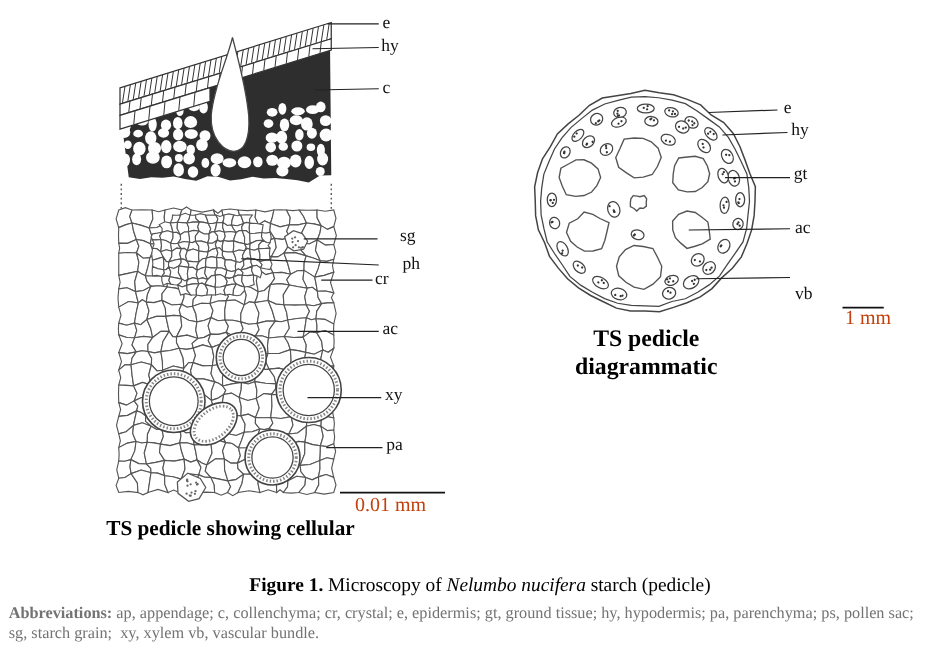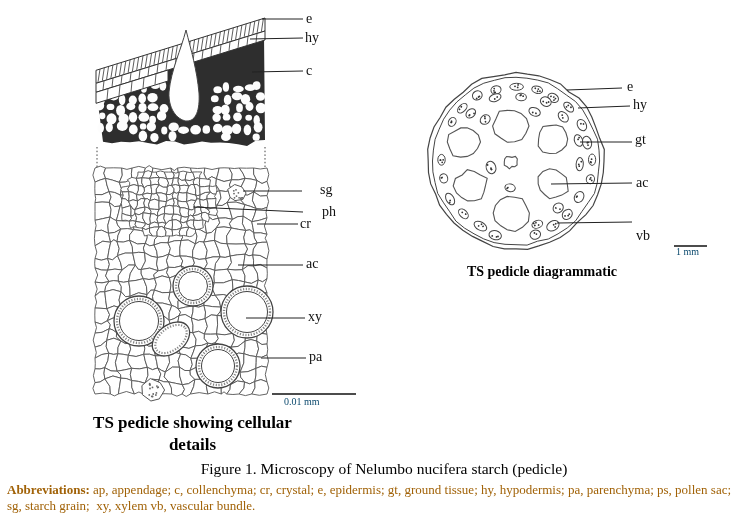--- a/index.html
+++ b/index.html
@@ -1,25 +1,25 @@
 <!DOCTYPE html>
 <html><head>
 <meta charset="utf-8">
 <style>
   html,body{margin:0;padding:0;background:#fff;}
   #page{position:relative;width:744px;height:527px;background:#fff;overflow:hidden;
         font-family:"Liberation Serif", serif;color:#111;}
   #art{position:absolute;left:0;top:0;}
   .lbl{position:absolute;font-size:14px;line-height:16px;color:#111;}
-  .scale-lbl{position:absolute;font-size:10px;color:#0c4a6e;}
-  .panel-caption{position:absolute;font-weight:bold;font-size:17px;line-height:22px;text-align:center;color:#000;}
+  .scale-lbl{position:absolute;font-size:16px;color:#c2410c;}
+  .panel-caption{position:absolute;font-weight:bold;font-size:17px;line-height:22px;text-align:left;color:#000;}
   .fig-caption{position:absolute;left:0;top:460px;width:744px;text-align:center;font-size:15.5px;color:#000;transform:translateX(12px);}
-  .fig-caption .b{font-weight:normal;}
-  .fig-caption .i{}
-  .abbr{position:absolute;left:7px;top:482px;width:734px;font-size:13px;line-height:16px;color:#a16207;}
+  .fig-caption .b{font-weight:bold;}
+  .fig-caption .i{font-style:italic;}
+  .abbr{position:absolute;left:7px;top:482px;width:734px;font-size:13px;line-height:16px;color:#737373;}
   .abbr .b{font-weight:bold;}
   .abbr .t{white-space:pre-wrap;}
 </style>
 </head>
 <body>
 
 <div id="page">
 
   <svg id="art" width="744" height="527" viewBox="0 0 744 527">
     <g>
@@ -825,21 +825,20 @@
   <span class="lbl" style="left:633px;top:97px">hy</span>
   <span class="lbl" style="left:635px;top:132px">gt</span>
   <span class="lbl" style="left:636px;top:175px">ac</span>
   <span class="lbl" style="left:636px;top:228px">vb</span>
 
   <span class="scale-lbl" style="left:284px;top:396px;width:62px;text-align:left">0.01 mm</span>
   <span class="scale-lbl" style="left:676px;top:246px">1 mm</span>
 
   <div class="panel-caption" style="left:85px;top:412px;width:215px">
     <div>TS pedicle showing cellular</div>
-    <div>details</div>
   </div>
-  <div class="panel-caption" style="left:417px;top:261px;width:200px;text-align:right;font-size:14px">TS pedicle diagrammatic</div>
+  <div class="panel-caption" style="left:417px;top:261px;width:200px;text-align:center;font-size:19px">TS pedicle diagrammatic</div>
 
   <div class="fig-caption"><span class="b">Figure 1.</span><span> Microscopy of </span><span class="i">Nelumbo nucifera</span><span> starch (pedicle)</span></div>
 
   <div class="abbr"><span class="b">Abbreviations:</span><span class="t"> ap, appendage; c, collenchyma; cr, crystal; e, epidermis; gt, ground tissue; hy, hypodermis; pa, parenchyma; ps, pollen sac; sg, starch grain;  xy, xylem vb, vascular bundle.</span></div>
 
 </div>
 
 </body></html>

